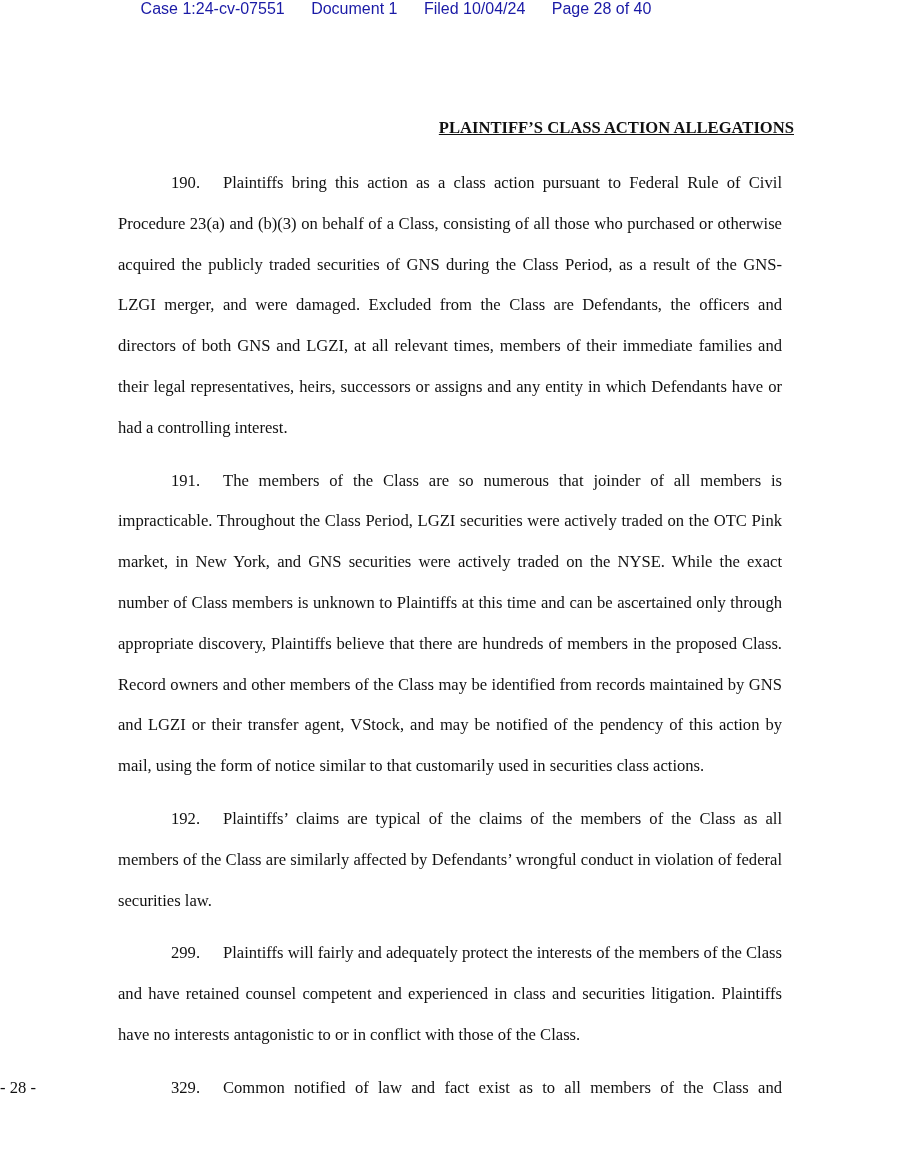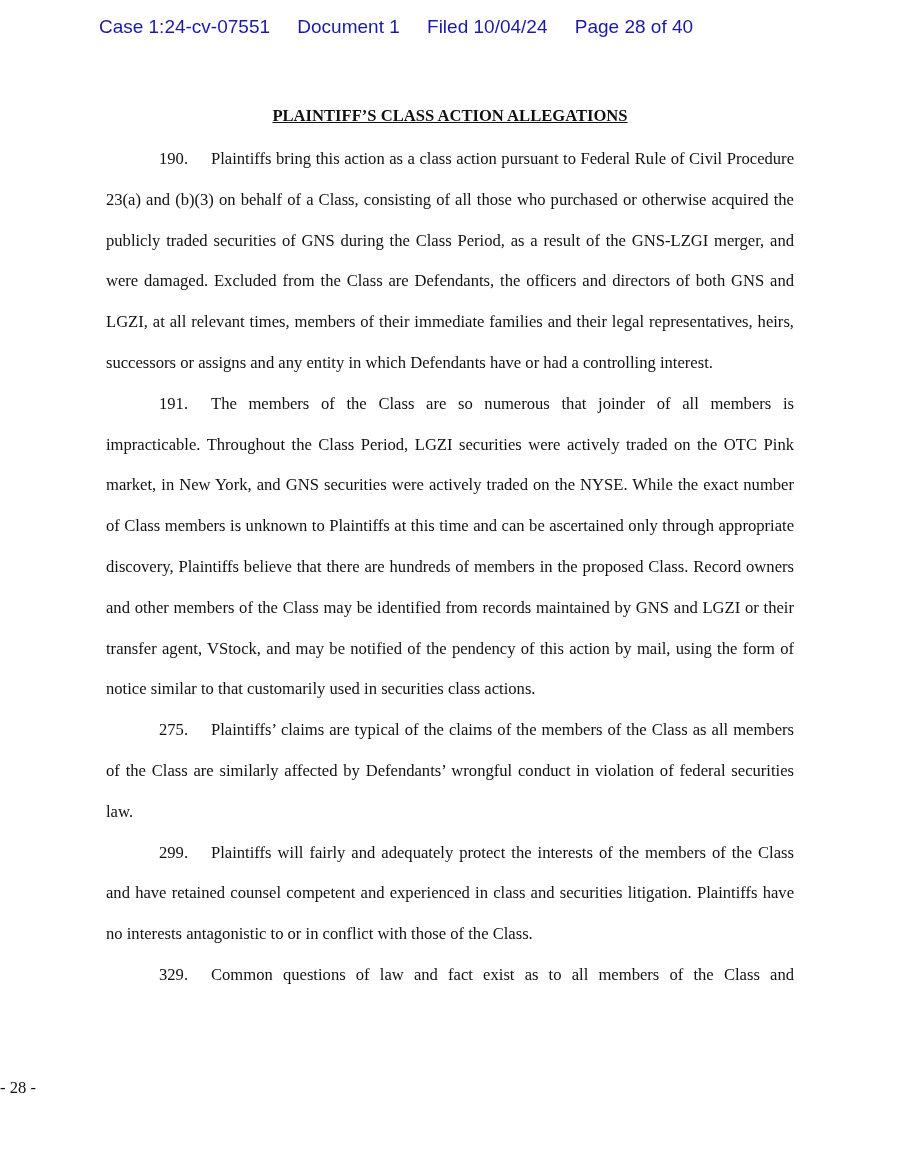--- a/index.html
+++ b/index.html
@@ -1,32 +1,32 @@
 <!DOCTYPE html>
 <html><head>
 <meta charset="utf-8">
 <style>
   html, body { margin: 0; padding: 0; background: #ffffff; }
   body { width: 900px; height: 1165px; position: relative; overflow: hidden; }
   .header {
-    position: absolute; top: 16px; left: 0; width: 792px; text-align: center;
-    font-family: "Liberation Sans", sans-serif; font-size: 19px; color: #1a1aa6;
+    position: absolute; top: 0; left: 0; width: 792px; text-align: center;
+    font-family: "Liberation Sans", sans-serif; font-size: 16px; color: #1a1aa6;
     word-spacing: 0;
   }
   .header span { margin: 0 11px; }
   .page {
     position: absolute; left: 106px; top: 102px; width: 688px;
     font-family: "Liberation Serif", serif; font-size: 16.6px; color: #111;
   }
   .title {
-    text-align: center; font-weight: bold; text-decoration: underline;
-    font-size: 16.6px; line-height: 28px; margin: 0 0 0 0;
+    text-align: right; font-weight: bold; text-decoration: underline;
+    font-size: 16.6px; line-height: 28px; margin: 12px 0 0 0;
   }
   .para {
-    text-align: justify; line-height: 40.8px; margin: 0;
+    text-align: justify; line-height: 40.8px; margin: 12px;
     text-indent: 53px;
   }
   .para .num { display: inline-block; width: 52px; text-indent: 0; }
   .footer {
     position: absolute; top: 1078px; left: 0; width: 880px; text-align: left;
     font-family: "Liberation Serif", serif; font-size: 16.6px; color: #111;
   }
 </style>
 </head>
 <body>
@@ -39,20 +39,20 @@
 </div>
 
 <div class="page">
   <div class="title">PLAINTIFF’S CLASS ACTION ALLEGATIONS</div>
   <div style="height:9px"></div>
 
   <p class="para"><span class="num">190.</span><span>Plaintiffs bring this action as a class action pursuant to Federal Rule of Civil Procedure 23(a) and (b)(3) on behalf of a Class, consisting of all those who purchased or otherwise acquired the publicly traded securities of GNS during the Class Period, as a result of the GNS-LZGI merger, and were damaged. Excluded from the Class are Defendants, the officers and directors of both GNS and LGZI, at all relevant times, members of their immediate families and their legal representatives, heirs, successors or assigns and any entity in which Defendants have or had a controlling interest.</span></p>
 
   <p class="para"><span class="num">191.</span><span>The members of the Class are so numerous that joinder of all members is impracticable. Throughout the Class Period, LGZI securities were actively traded on the OTC Pink market, in New York, and GNS securities were actively traded on the NYSE. While the exact number of Class members is unknown to Plaintiffs at this time and can be ascertained only through appropriate discovery, Plaintiffs believe that there are hundreds of members in the proposed Class. Record owners and other members of the Class may be identified from records maintained by GNS and LGZI or their transfer agent, VStock, and may be notified of the pendency of this action by mail, using the form of notice similar to that customarily used in securities class actions.</span></p>
 
-  <p class="para"><span class="num">275.</span><span>Plaintiffs’ claims are typical of the claims of the members of the Class as all members of the Class are similarly affected by Defendants’ wrongful conduct in violation of federal securities law.</span></p>
+  <p class="para"><span class="num">192.</span><span>Plaintiffs’ claims are typical of the claims of the members of the Class as all members of the Class are similarly affected by Defendants’ wrongful conduct in violation of federal securities law.</span></p>
 
   <p class="para"><span class="num">299.</span><span>Plaintiffs will fairly and adequately protect the interests of the members of the Class and have retained counsel competent and experienced in class and securities litigation. Plaintiffs have no interests antagonistic to or in conflict with those of the Class.</span></p>
 
-  <p class="para" style="text-align:justify;text-align-last:justify;"><span class="num">329.</span><span>Common questions of law and fact exist as to all members of the Class and</span></p>
+  <p class="para" style="text-align:justify;text-align-last:justify;"><span class="num">329.</span><span>Common notified of law and fact exist as to all members of the Class and</span></p>
 </div>
 
 <div class="footer">- 28 -</div>
 
 </body></html>

